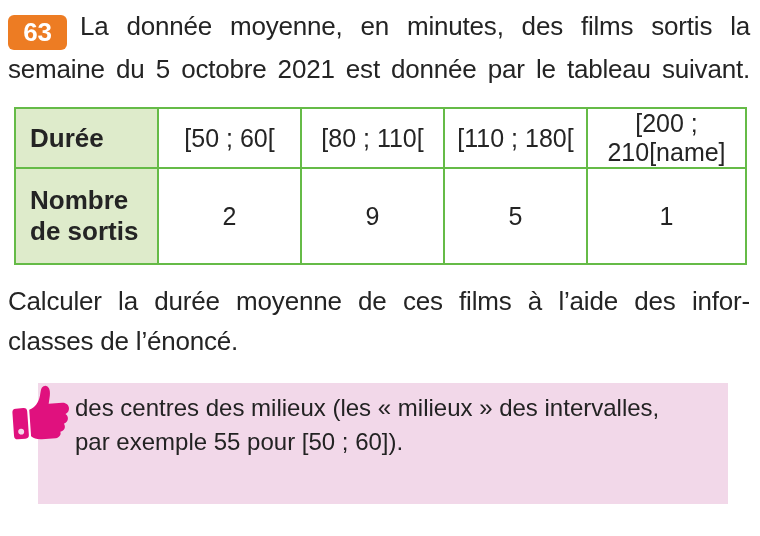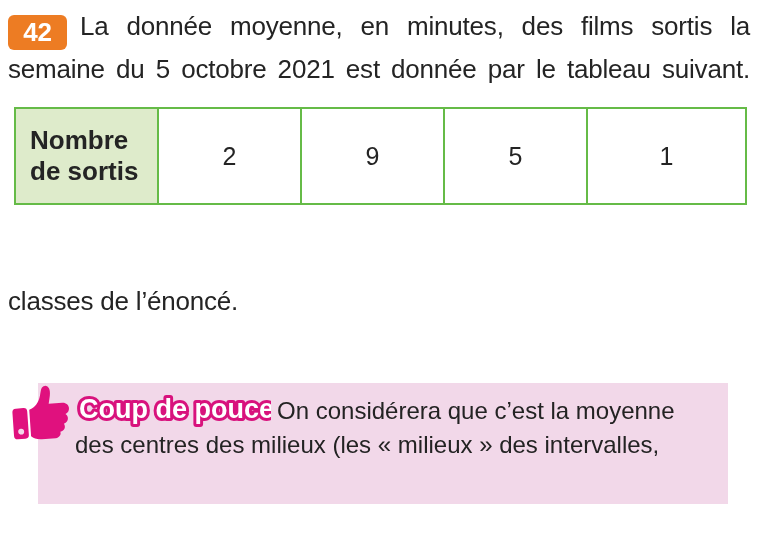--- a/index.html
+++ b/index.html
@@ -40,47 +40,57 @@
   .cdp-logo { display:inline-block; vertical-align:-8px; margin-right:6px; }
   .thumb-icon { position:absolute; left:-30px; top:-8px; width:68px; height:70px; }
 </style>
 </head>
 <body>
 
 <div class="page">
 
   <div class="intro">
     <div class="jline">
-      <span class="badge">42</span><span>La donnée moyenne, en minutes, des films sortis la</span>
+      <span class="badge">63</span><span>La donnée moyenne, en minutes, des films sortis la</span>
     </div>
     <div class="jline">
       <span>semaine du 5 octobre 2021 est donnée par le tableau suivant.</span>
     </div>
   </div>
 
   <table class="freq">
     <colgroup>
       <col style="width:143px">
         <col style="width:143px">
         <col style="width:143px">
       <col style="width:143px">
         <col style="width:159px">
     </colgroup>
     <tbody>
+        <tr class="r1">
+      <td class="rowlabel">Durée</td>
+      <td>[50 ; 60[</td>
+      <td>[80 ; 110[</td>
+      <td>[110 ; 180[</td>
+      <td>[200 ; 210[name]</td>
+    </tr>
     <tr class="r2">
       <td class="rowlabel">Nombre de sortis</td>
       <td>2</td>
       <td>9</td>
       <td>5</td>
       <td>1</td>
     </tr>
   </tbody>
     </table>
 
   <div class="task">
+    <div class="jline">
+      <span>Calculer la durée moyenne de ces films à l’aide des infor-</span>
+    </div>
     <div>
       <span>classes de l’énoncé.</span>
     </div>
   </div>
 
   <div class="hint">
     <svg class="thumb-icon" viewBox="0 0 64 66" aria-hidden="true">
       <g transform="rotate(-4 32 33)">
         <rect x="4" y="30" width="14" height="29" rx="3.5" fill="#E0117E"></rect>
         <circle cx="11" cy="52" r="2.8" fill="#F2D8E9"></circle>
@@ -88,24 +98,22 @@
           C26 30 29.5 25.5 31 19.5 C32.2 14.5 32.6 10.5 36.2 10.5
           C39.8 10.5 41.4 14.8 40.3 20 L38.7 27.5 H51.5
           C55 27.5 57.5 30 57.5 33 C57.5 35.6 56 37.6 53.8 38.4
           C55.4 39.6 56.2 41.5 55.7 43.5 C55.2 45.5 53.6 46.9 51.7 47.3
           C52.5 48.6 52.7 50.2 52.1 51.7 C51.4 53.5 49.7 54.6 47.8 54.6
           C48.2 55.8 48 57.1 47.2 58.2 C46.3 59.6 44.8 60.4 43.1 60.4 H30
           C25.8 60.4 22.2 59.2 20 57 Z"></path>
       </g>
     </svg>
     <div class="hint-inner">
-      <div class="hint-line1">
-        <svg class="cdp-logo" width="196" height="36" viewBox="0 0 196 36">
-          <text x="4" y="27" font-family="Liberation Sans, sans-serif" font-size="27" font-weight="bold" fill="#ffffff" stroke="#D8127D" stroke-width="6" stroke-linejoin="round" paint-order="stroke">Coup de pouce</text>
-        </svg><span>On considérera que c’est la moyenne</span>
+      <div>
+        <span>des centres des milieux (les « milieux » des intervalles,</span>
       </div>
       <div>
-        <span>des centres des milieux (les « milieux » des intervalles,</span>
+        <span>par exemple 55 pour [50 ; 60]).</span>
       </div>
     </div>
   </div>
 
 </div>
 
 </body></html>

